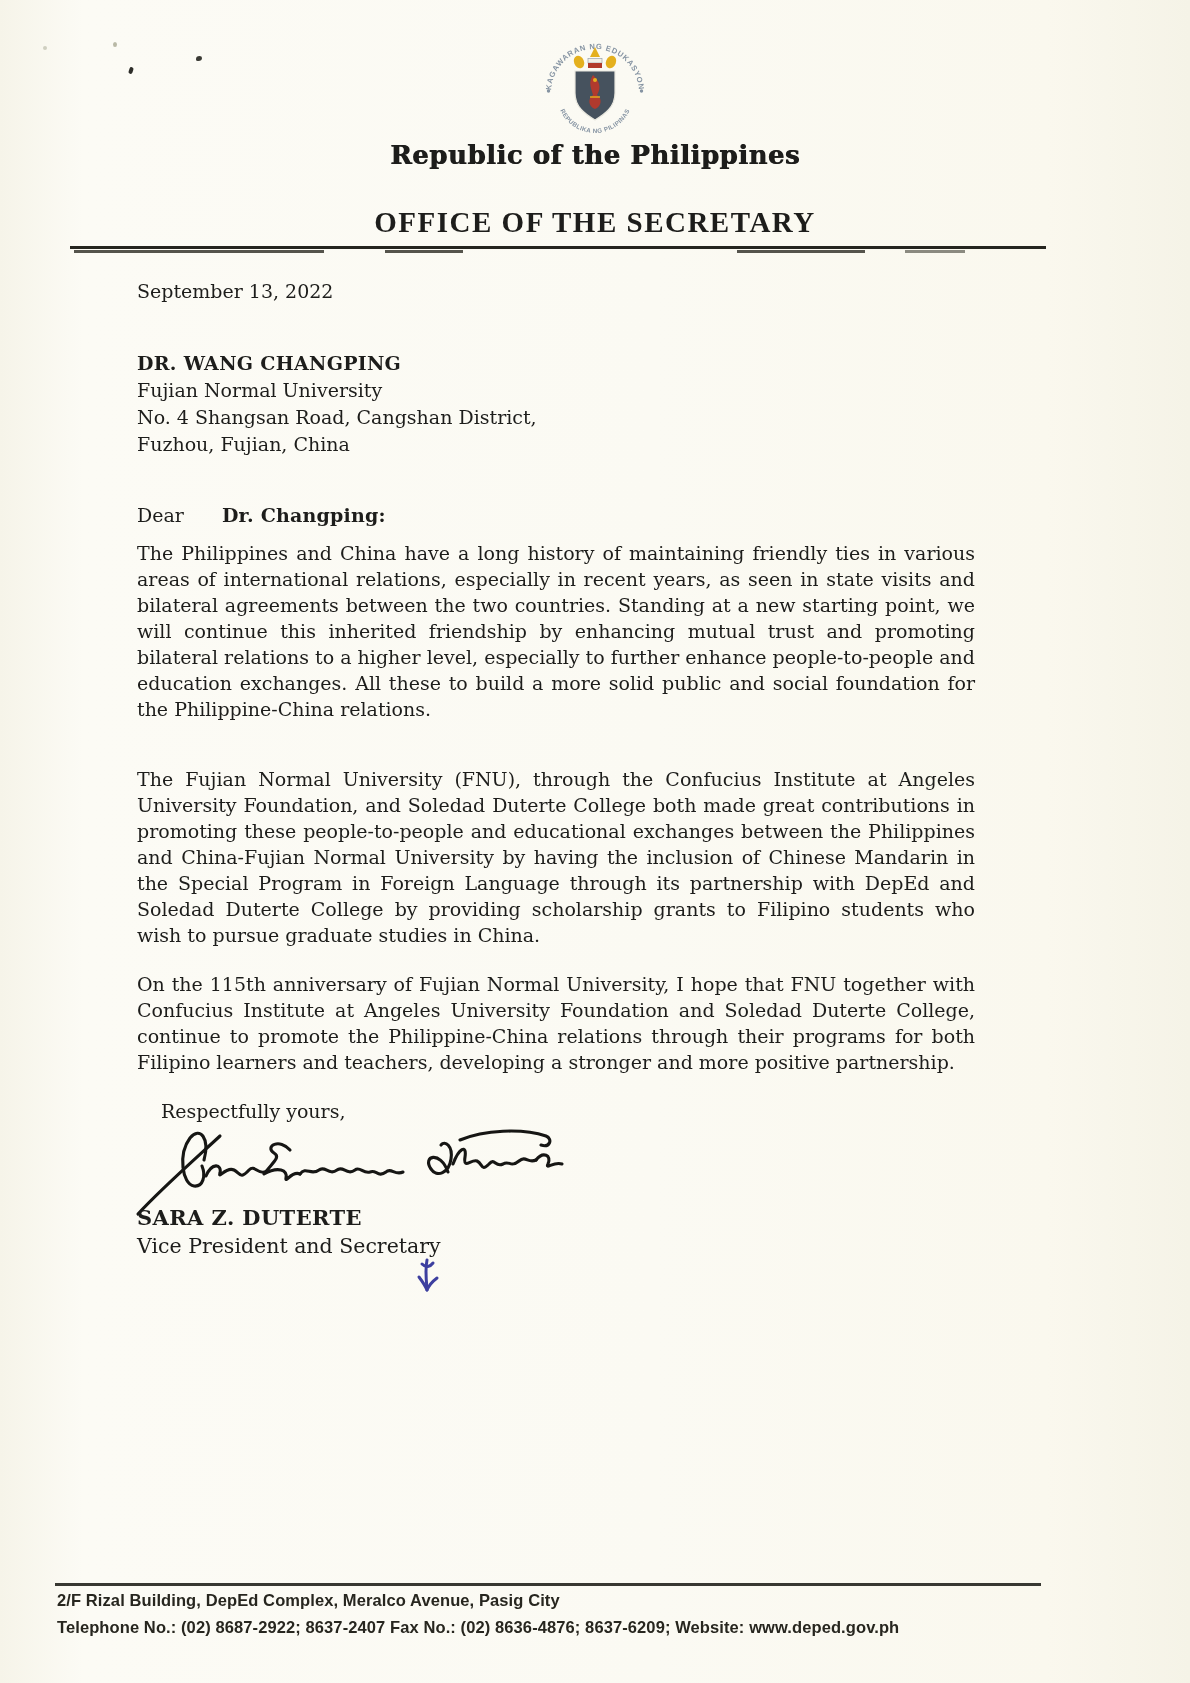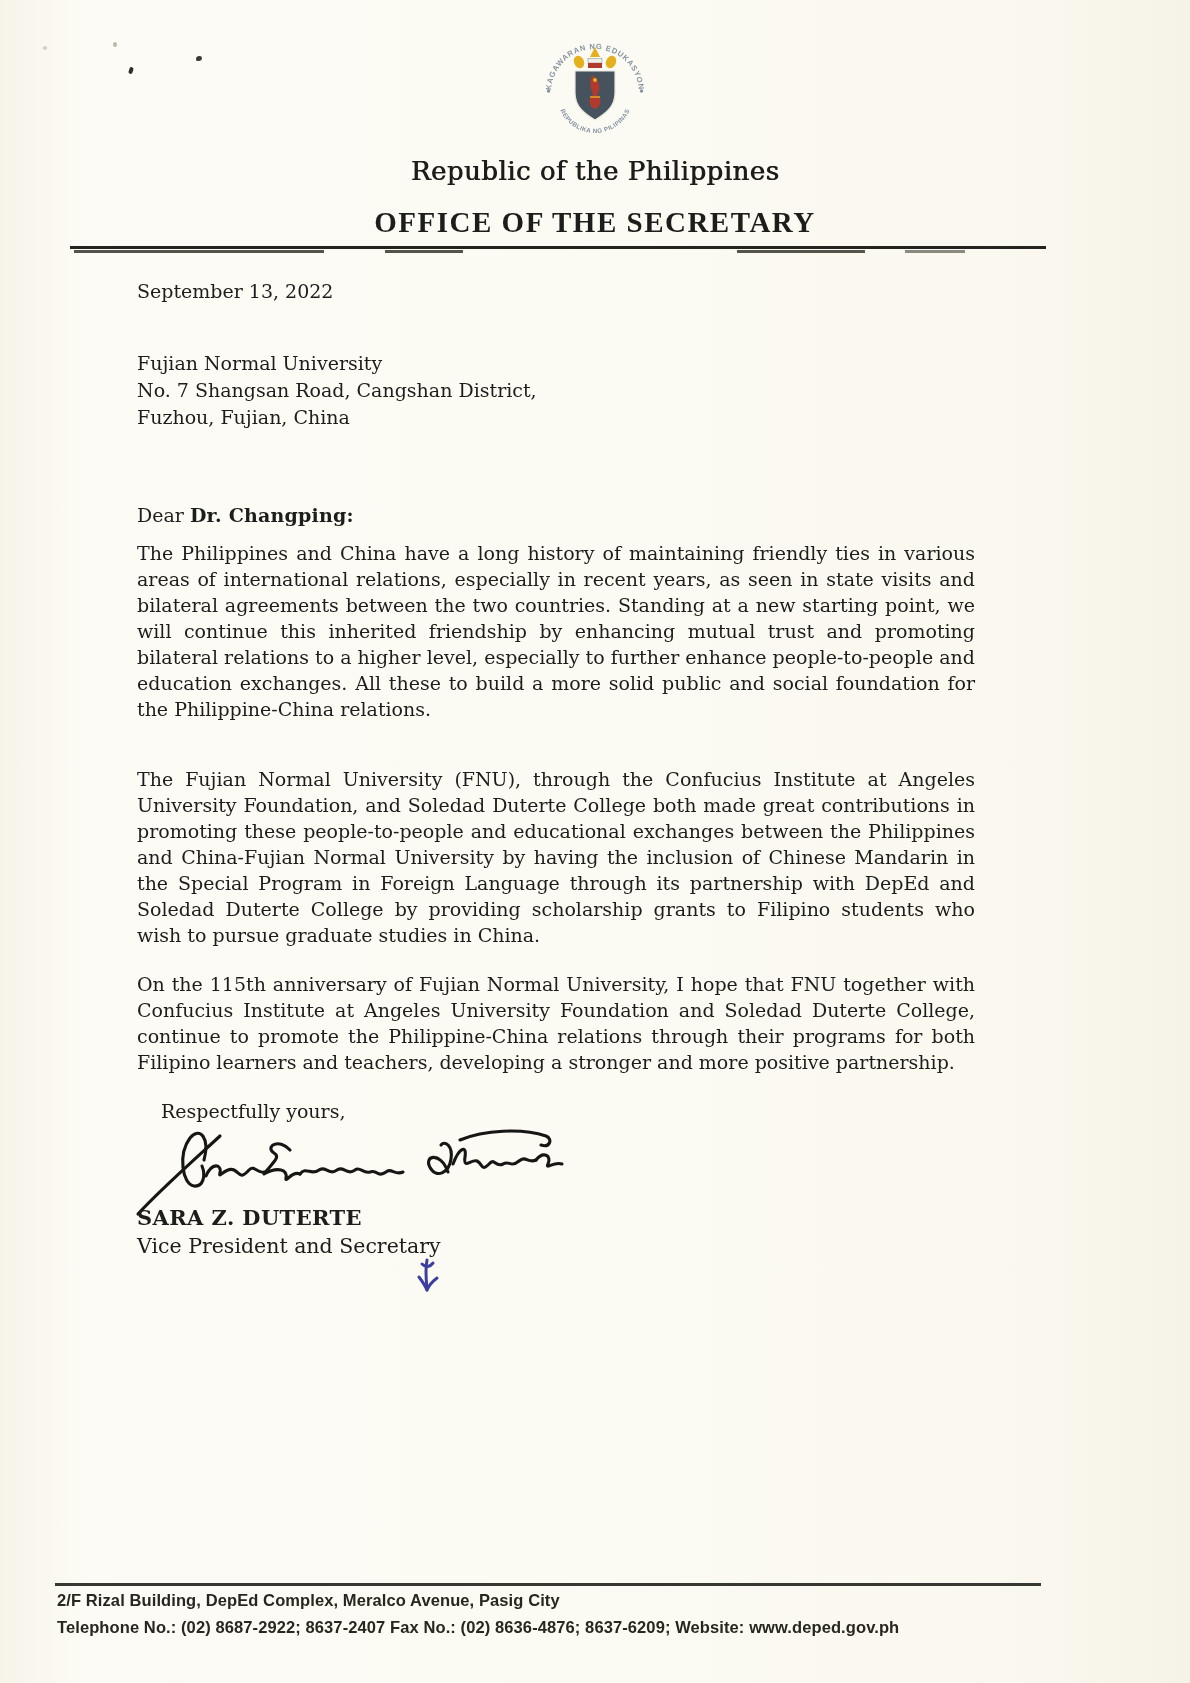--- a/index.html
+++ b/index.html
@@ -10,40 +10,40 @@
     background:linear-gradient(90deg,#f6f4e9 0%,#fcfbf5 7%,#fbfaf3 55%,#faf8ee 88%,#f5f3e7 100%);
     font-family:"DejaVu Serif", serif;
     color:#1d1d1b;
     overflow:hidden;
   }
   .abs { position:absolute; }
   .centered { left:0; width:100%; text-align:center; }
 
   
   .seal { left:535px; top:34px; width:120px; height:106px; }
-  .h-republic  { top:156px; font-size:26px; font-weight:normal; letter-spacing:0.5px;
+  .h-republic  { top:140px; font-size:26px; font-weight:bold; letter-spacing:0.5px;
                  text-shadow:0.7px 0 0 currentColor; }
   .h-department{ top:165px; font-size:38px; font-weight:bold; letter-spacing:0.5px;
                  text-shadow:1px 0 0 currentColor; }
   .h-office    { top:206px; font-size:29px; font-weight:bold; letter-spacing:1.5px;
                  font-family:"Liberation Serif", serif; }
   .header-divider { left:70px; top:246px; width:976px; height:3px; background:#25251f; }
   .divider-frag { height:3px; background:#55544c; top:250px; }
   .frag1 { left:74px;  width:250px; }
   .frag2 { left:385px; width:78px; }
   .frag3 { left:737px; width:128px; }
   .frag4 { left:905px; width:60px; background:#8b8a80; }
 
   
   .block { left:137px; width:838px; font-size:19px; line-height:26px; }
   .date       { top:278px; }
   .recipient  { top:350px; line-height:27px; }
   .recipient .rname { font-weight:bold; letter-spacing:0.3px; }
   .salutation { top:502px; }
-  .salutation b { letter-spacing:0.2px; }
+  .salutation b { letter-spacing:0.2px;margin-left:32px; }
   .para { text-align:justify; }
   .p1 { top:540px; }
   .p2 { top:766px; }
   .p3 { top:971px; }
   .closing { top:1098px;margin-left:24px; }
 
   .sig-svg   { left:130px; top:1126px; width:442px; height:92px; }
   .sig-svg path { fill:none; stroke:#161614; stroke-width:3.1; stroke-linecap:round; stroke-linejoin:round; }
   .signer-name  { top:1205px; font-size:21px; font-weight:bold; letter-spacing:0.4px; }
   .signer-title { top:1233px; font-size:20.5px; }
@@ -106,22 +106,23 @@
 
   <div class="abs header-divider"></div>
   <div class="abs divider-frag frag1"></div>
   <div class="abs divider-frag frag2"></div>
   <div class="abs divider-frag frag3"></div>
   <div class="abs divider-frag frag4"></div>
 
   <div class="abs block date">September 13, 2022</div>
 
   <div class="abs block recipient">
+    <div class="rname">DR. WANG CHANGPING</div>
     <div>Fujian Normal University</div>
-    <div>No. 7 Shangsan Road, Cangshan District,</div>
+    <div>No. 4 Shangsan Road, Cangshan District,</div>
     <div>Fuzhou, Fujian, China</div>
   </div>
 
   <div class="abs block salutation"><span>Dear </span><b>Dr. Changping:</b></div>
 
   <div class="abs block para p1">The Philippines and China have a long history of maintaining friendly ties in various areas of international relations, especially in recent years, as seen in state visits and bilateral agreements between the two countries. Standing at a new starting point, we will continue this inherited friendship by enhancing mutual trust and promoting bilateral relations to a higher level, especially to further enhance people-to-people and education exchanges. All these to build a more solid public and social foundation for the Philippine-China relations.</div>
   <div class="abs block para p2">The Fujian Normal University (FNU), through the Confucius Institute at Angeles University Foundation, and Soledad Duterte College both made great contributions in promoting these people-to-people and educational exchanges between the Philippines and China-Fujian Normal University by having the inclusion of Chinese Mandarin in the Special Program in Foreign Language through its partnership  with DepEd and Soledad Duterte College by providing scholarship grants to Filipino students who wish to pursue graduate studies in China.</div>
   <div class="abs block para p3">On the 115th anniversary of Fujian Normal University, I hope that FNU together with Confucius Institute at Angeles University Foundation and Soledad Duterte College, continue to promote the Philippine-China relations through their programs for both Filipino learners and teachers, developing a stronger and more positive partnership.</div>
 
   <div class="abs block closing">Respectfully yours,</div>

